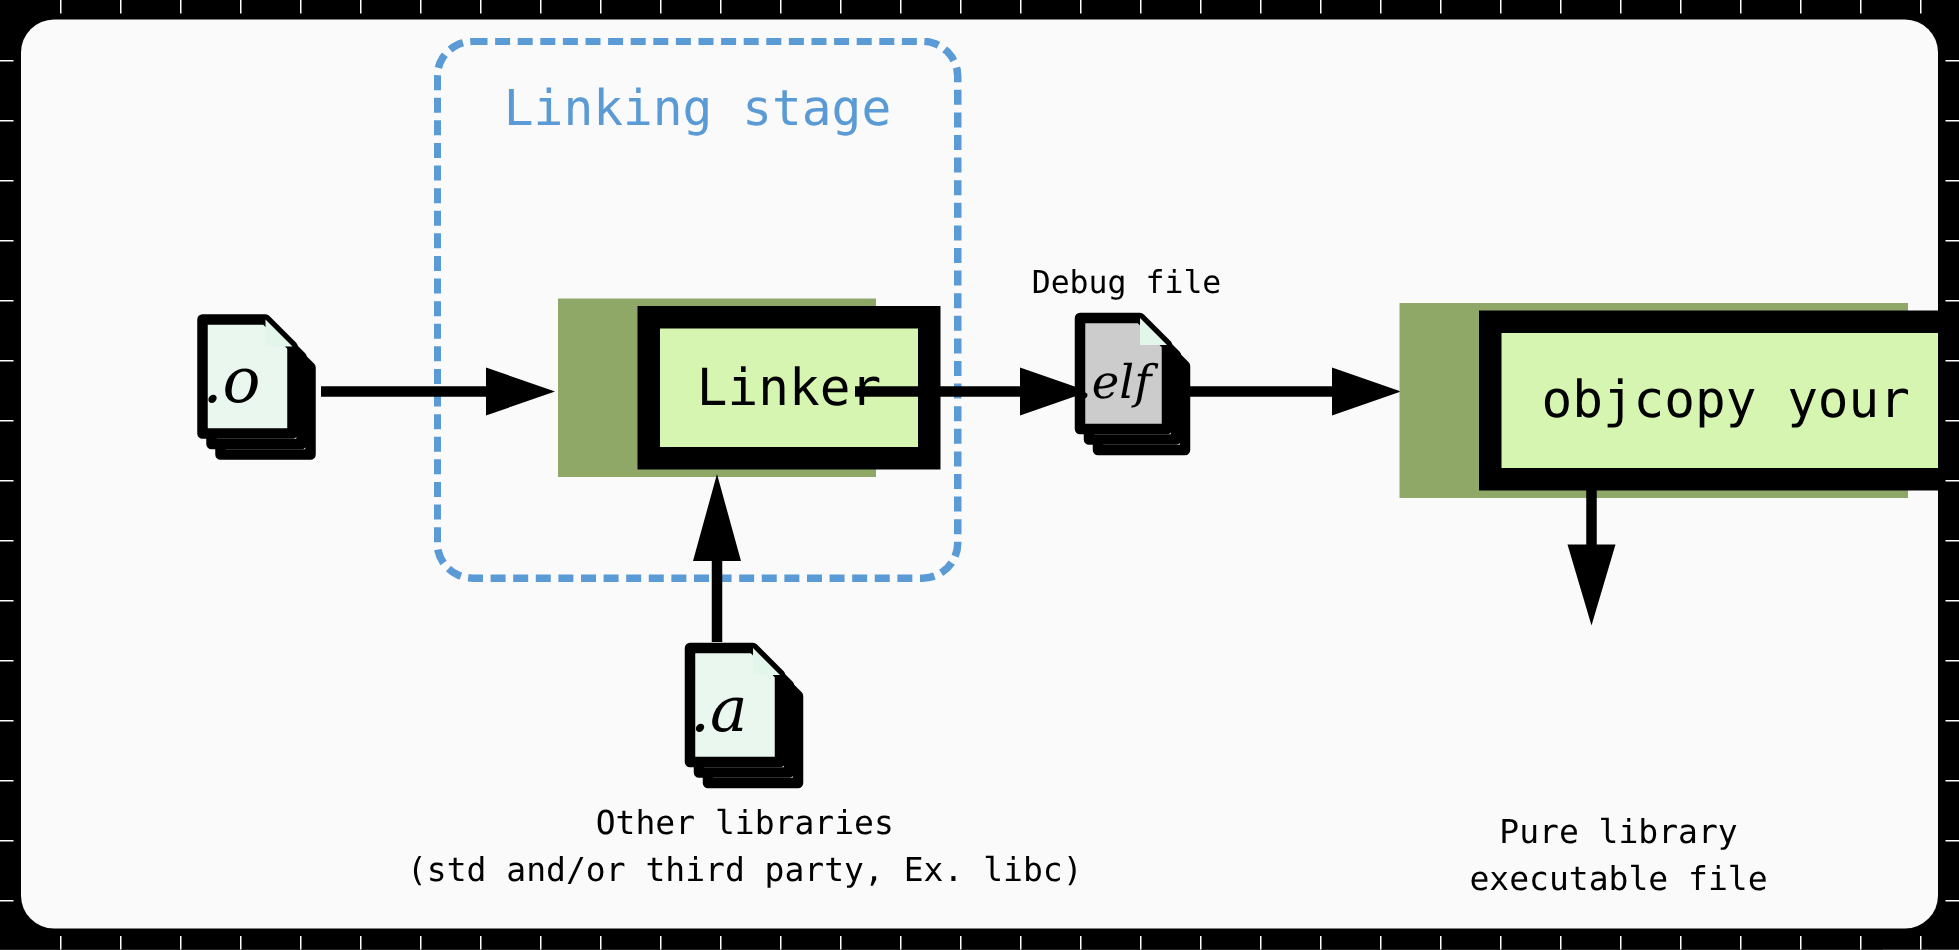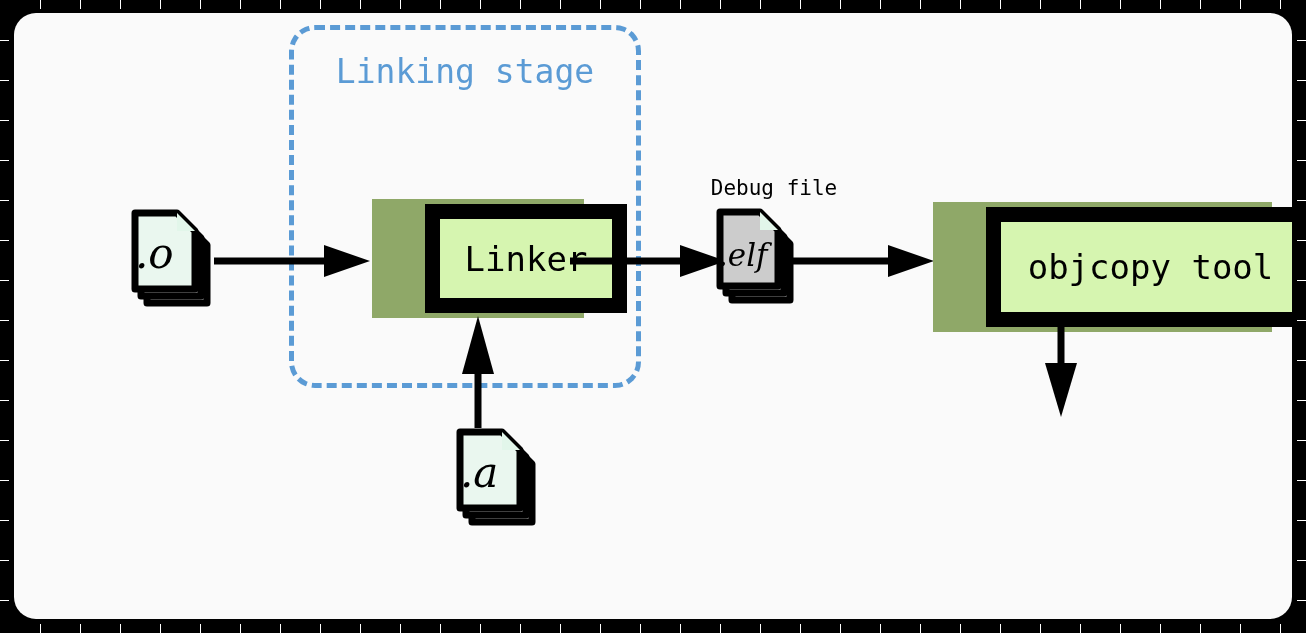--- a/index.html
+++ b/index.html
@@ -264,29 +264,31 @@
         <g stroke="#000000" stroke-width="7" stroke-linejoin="round">
           <path d="M28 25 h42 l18 18 v58 h-60 z" fill="#ffffff"></path>
           <path d="M22 18 h42 l18 18 v58 h-60 z" fill="#ffffff"></path>
           <path d="M16 11 h42 l18 18 v58 h-60 z" fill="#eaf7ef"></path>
         </g>
         <path d="M58 11 l18 18 h-18 z" fill="#e2f6ea" stroke="none"></path>
       </svg>
       <div class="file-ext" style="left:16px; top:27px; font-size:42px;">.a</div>
     </div>
 
+    <div class="caption" id="cap-other-libraries" style="left:220px; top:521px; width:525px; font-size:22px; line-height:31px;">Other libraries
+(std and/or third party, Ex. libc)</div>
 
     <div class="arrow" style="left:556px; top:228px; width:160px; height:40px;">
       <svg width="160" height="40" viewBox="0 0 160 40">
         <line x1="0" y1="20" x2="122" y2="20" stroke="#000" stroke-width="7"></line>
         <polygon points="110,4 156,20 110,36" fill="#000"></polygon>
       </svg>
     </div>
 
-    <div class="caption" id="cap-debug-file" style="left:660px; top:160px; width:200px;">Debug file</div>
+    <div class="caption" id="cap-debug-file" style="left:637px; top:160px; width:200px;">Debug file</div>
 
     <div class="file-stack" id="file-elf" style="left:690px; top:188px; width:100px; height:112px;">
       <svg width="100" height="112" viewBox="0 0 100 112">
         <g stroke="#000000" stroke-width="7" stroke-linejoin="round">
           <path d="M28 25 h40 l18 18 v56 h-58 z" fill="#ffffff"></path>
           <path d="M22 18 h40 l18 18 v56 h-58 z" fill="#ffffff"></path>
           <path d="M16 11 h40 l18 18 v56 h-58 z" fill="#cccccc"></path>
         </g>
         <path d="M56 11 l18 18 h-18 z" fill="#e2f6ea" stroke="none"></path>
       </svg>
@@ -296,28 +298,30 @@
     <div class="arrow" style="left:778px; top:228px; width:145px; height:40px;">
       <svg width="145" height="40" viewBox="0 0 145 40">
         <line x1="0" y1="20" x2="108" y2="20" stroke="#000" stroke-width="7"></line>
         <polygon points="96,4 142,20 96,36" fill="#000"></polygon>
       </svg>
     </div>
 
     <div class="proc-box" id="box-objcopy">
       <div class="inner-black">
         <div class="inner-fill">
-          <span class="proc-label">objcopy tool</span>
+          <span class="proc-label">objcopy your</span>
         </div>
       </div>
     </div>
 
     <div class="arrow" style="left:1027px; top:308px; width:40px; height:100px;">
       <svg width="40" height="100" viewBox="0 0 40 100">
         <line x1="20" y1="0" x2="20" y2="66" stroke="#000" stroke-width="7"></line>
         <polygon points="20,96 36,42 4,42" fill="#000"></polygon>
       </svg>
     </div>
 
 
+    <div class="caption" id="cap-pure-library" style="left:920px; top:527px; width:290px; font-size:22px; line-height:31px;">Pure library
+executable file</div>
 
   </div>
 </div>
 
 </body></html>

